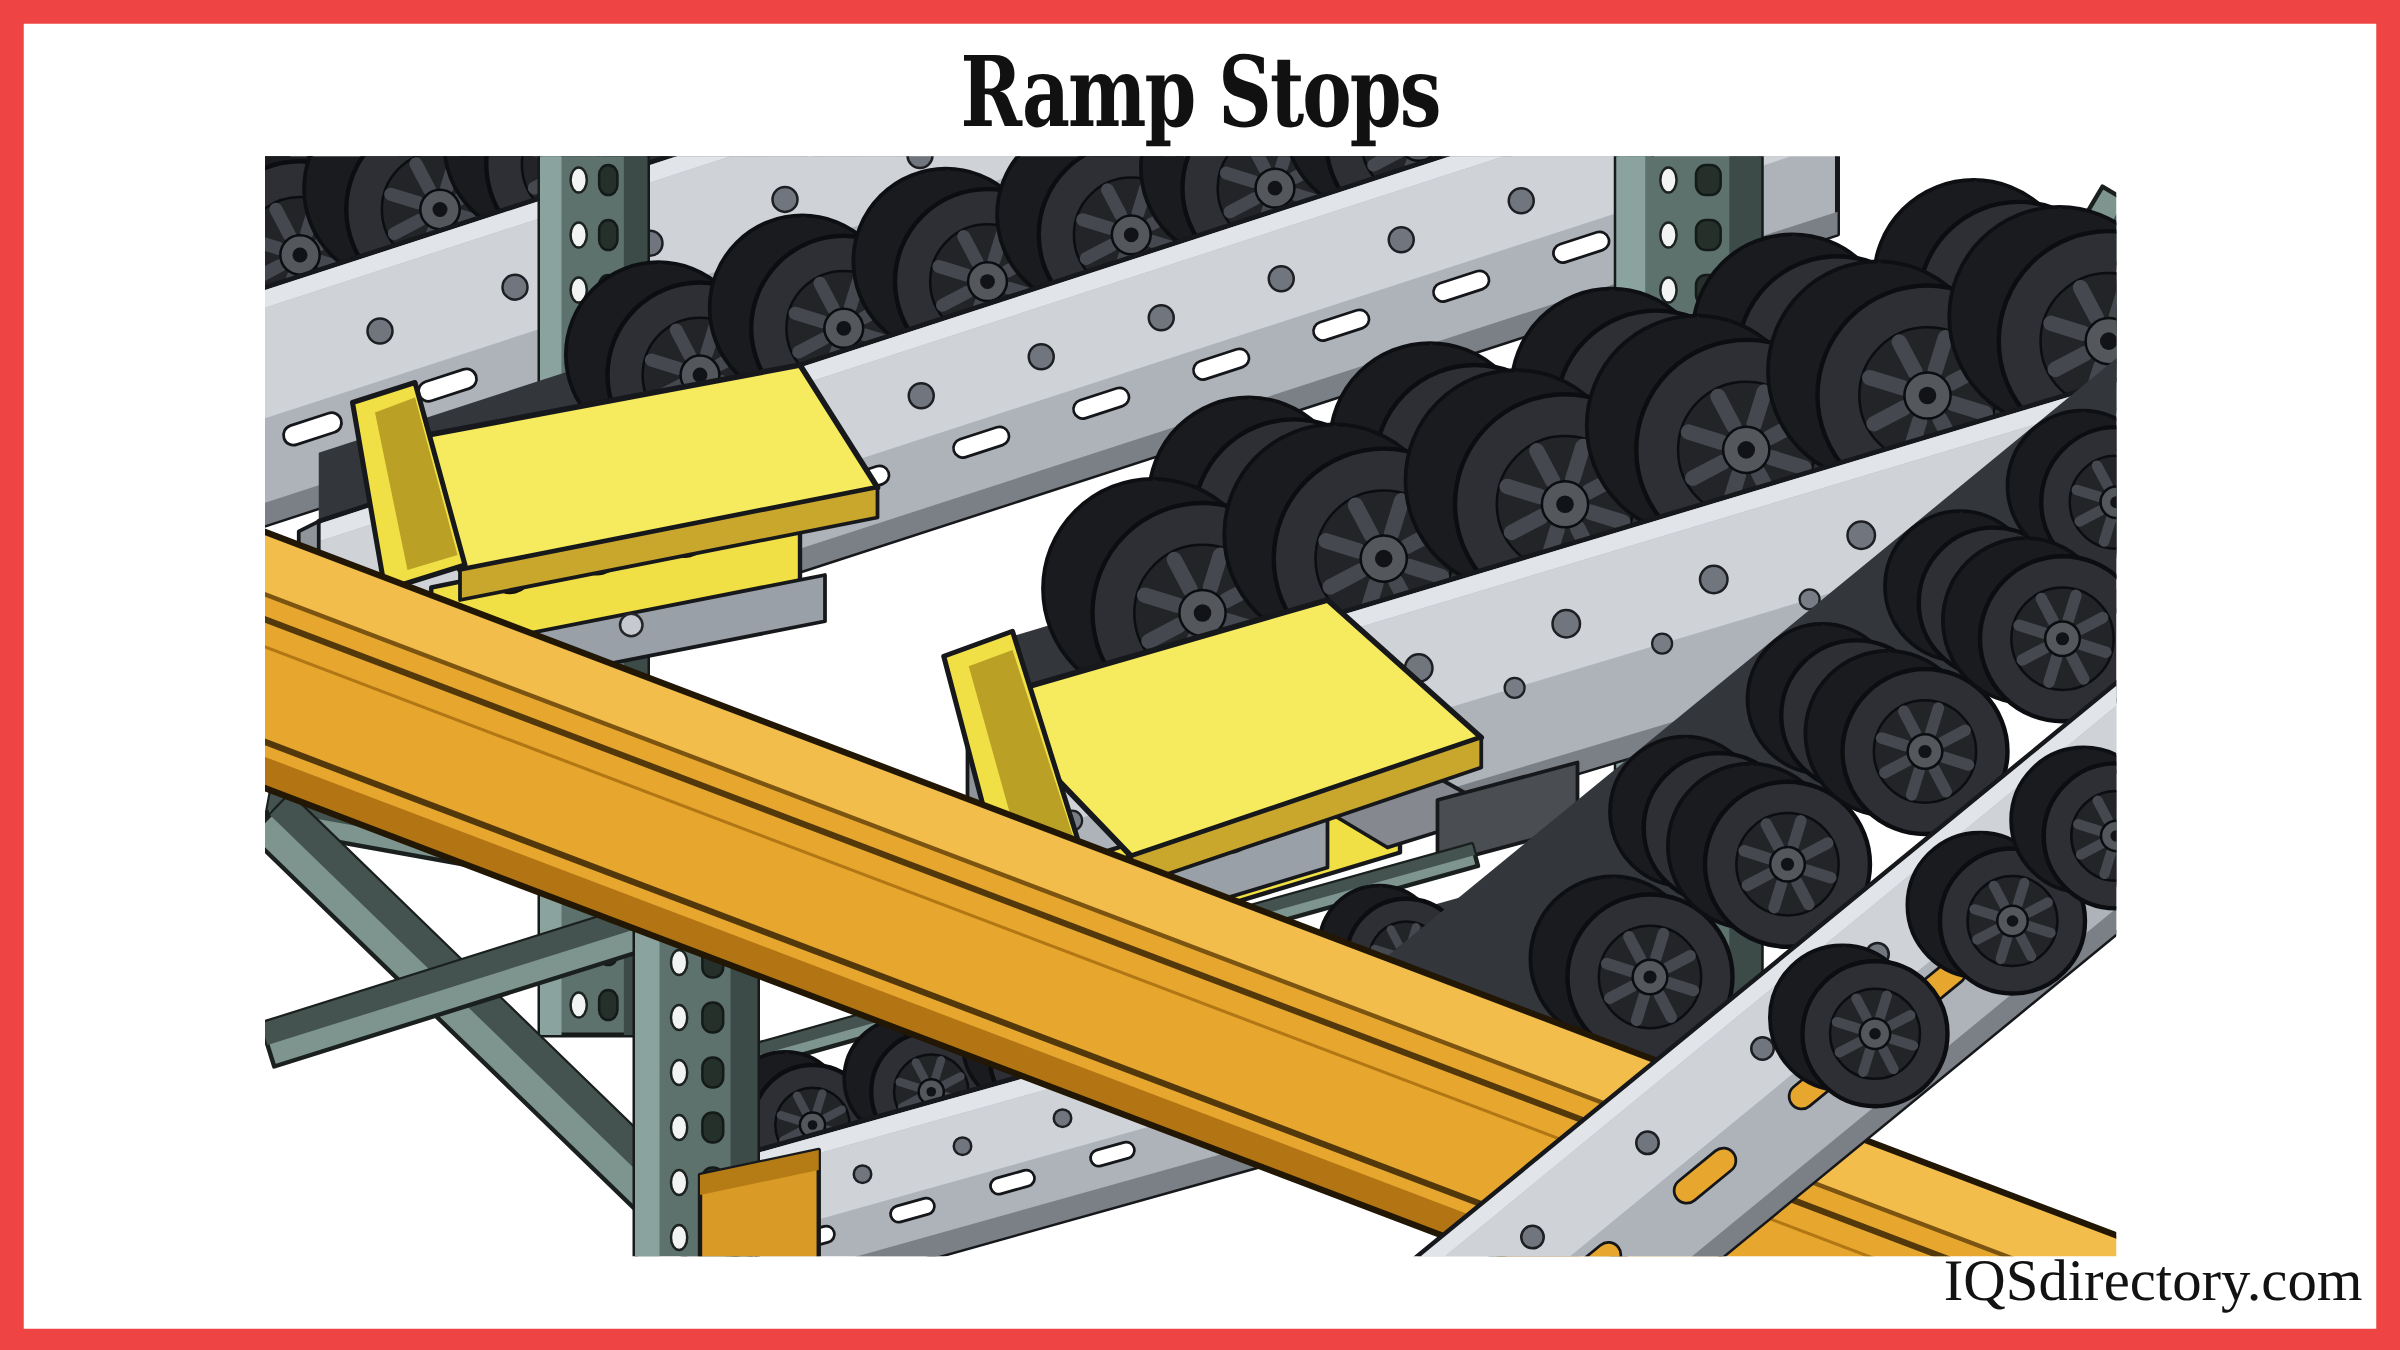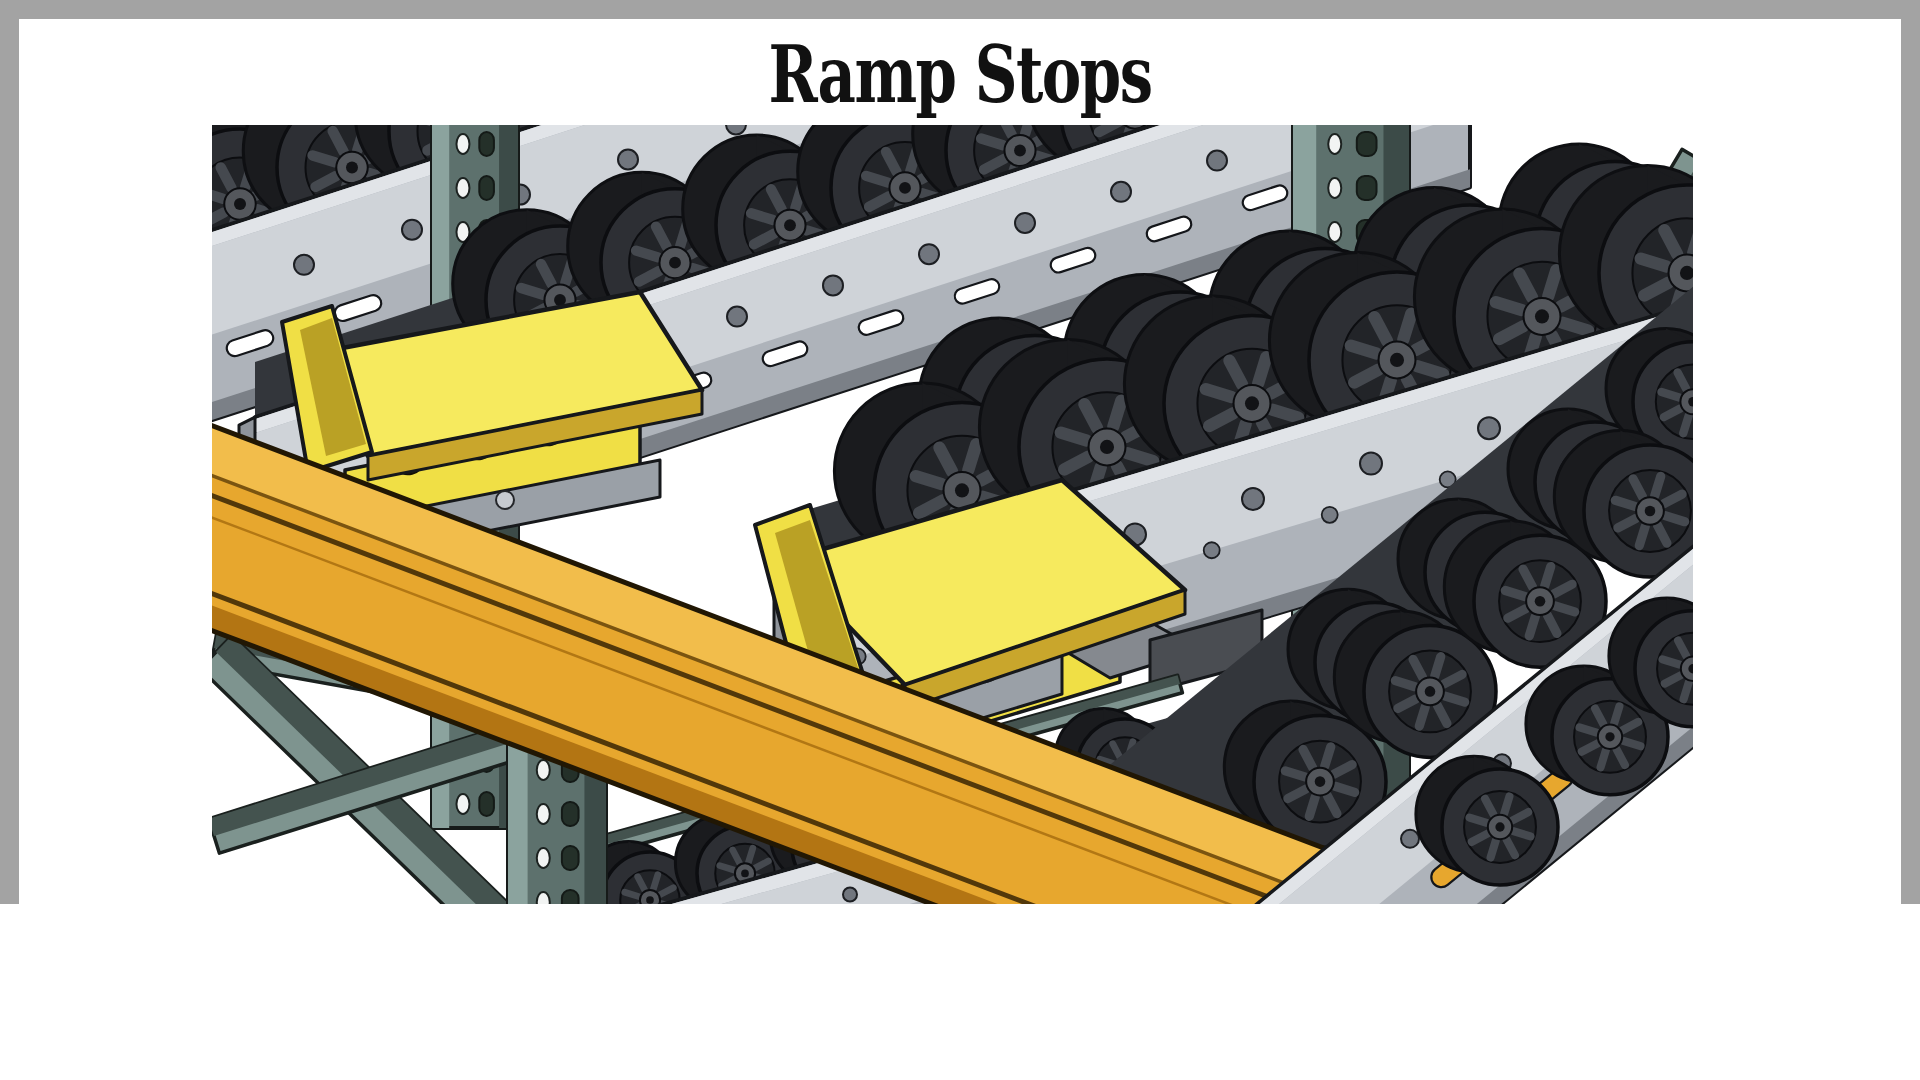--- a/index.html
+++ b/index.html
@@ -1,17 +1,17 @@
 <!DOCTYPE html>
 <html><head>
 <meta charset="utf-8">
 <style>
   html,body{margin:0;padding:0;}
   body{width:1920px;height:1080px;font-family:"DejaVu Serif","Liberation Serif",serif;}
-  .page{position:relative;width:1920px;height:904px;background:#a3a3a3;overflow:hidden;}
+  .page{position:relative;width:1920px;height:1080px;background:#ef4444;overflow:hidden;}
   .card{position:absolute;left:19px;top:19px;width:1882px;height:1044px;background:#ffffff;}
   .title{
     position:absolute;left:0;top:34px;width:100%;text-align:center;
     font-family:"DejaVu Serif","Liberation Serif",serif;font-weight:700;
     font-size:78px;line-height:1.05;color:#111111;letter-spacing:-2px;
     transform:scaleX(0.76);transform-origin:50% 50%;
   }
   .watermark{
     position:absolute;right:30px;top:998px;
     font-family:"Liberation Serif","DejaVu Serif",serif;font-weight:400;
@@ -931,13 +931,14 @@
             <line x1="1697.1136412767257" y1="655.4417160713716" x2="1702.4270945924968" y2="638.2647659968932" stroke="#45494f" stroke-width="8.120000000000001" stroke-linecap="round"></line>
             <line x1="1705.3120903862189" y1="662.2454768980645" x2="1721.2152071350852" y2="653.8567178913978" stroke="#45494f" stroke-width="8.120000000000001" stroke-linecap="round"></line>
             <circle cx="1693" cy="668.74" r="12.18" fill="#54575c" stroke="#0c0d10" stroke-width="2"></circle>
             <circle cx="1693" cy="668.74" r="4.64" fill="#121316"></circle>
           </g>
         </g>
       </g>
   </svg>
 
   <div class="title">Ramp Stops</div>
+  <div class="watermark">IQSdirectory.com</div>
 </div>
 
 </body></html>

